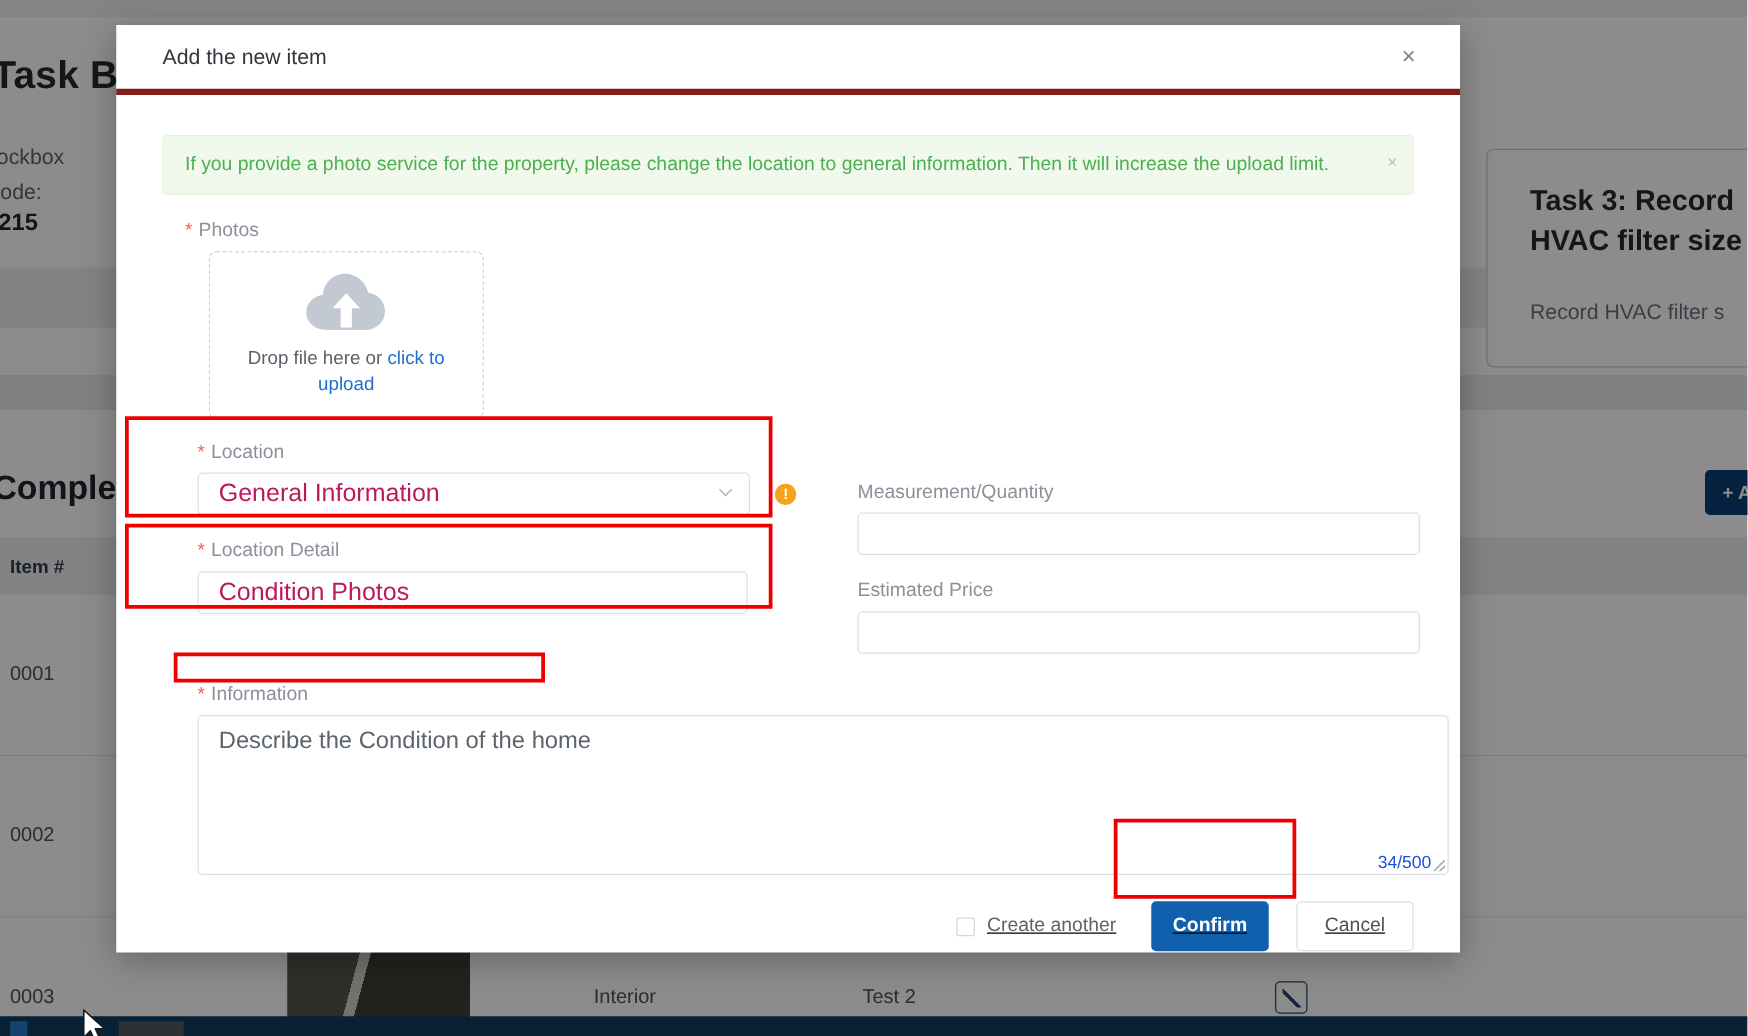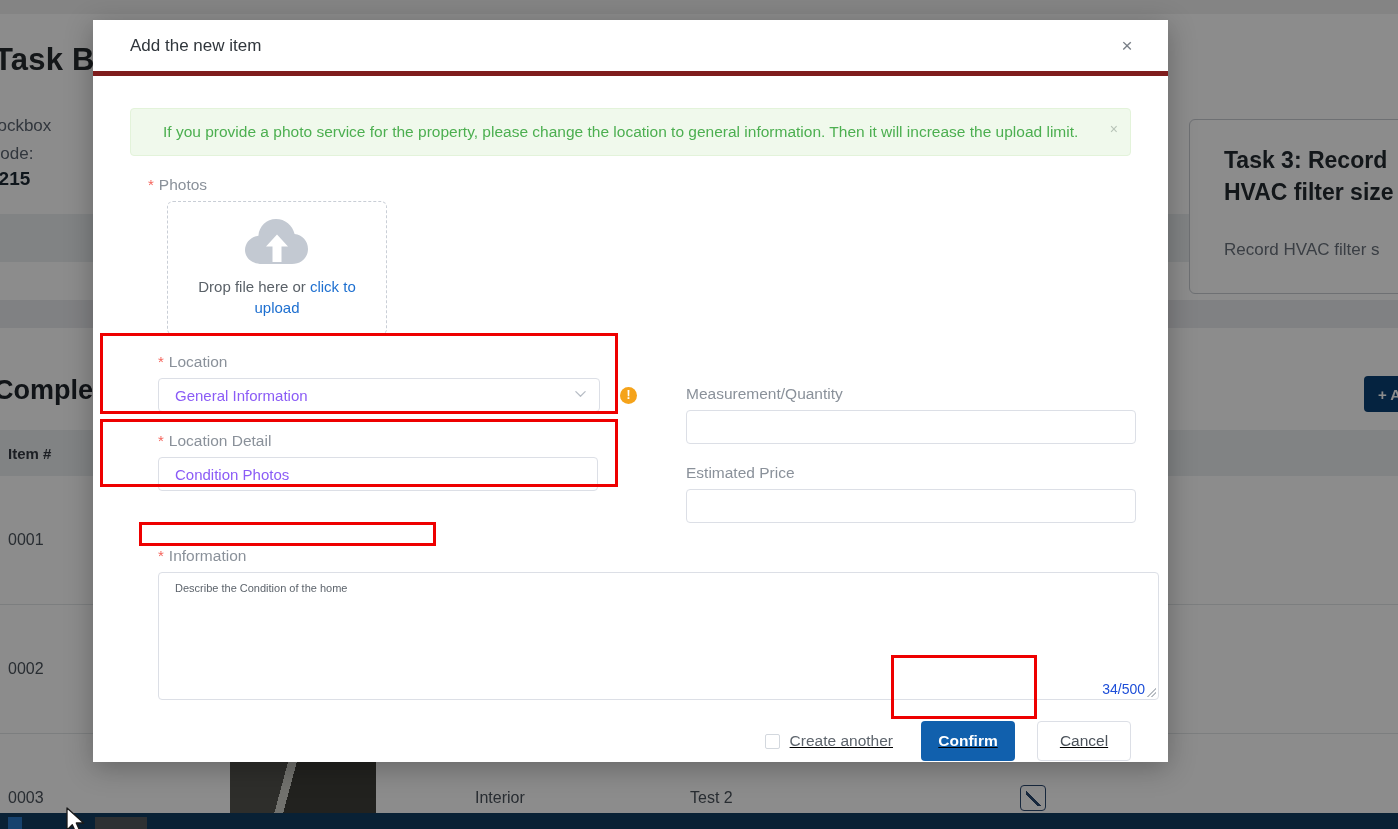--- a/index.html
+++ b/index.html
@@ -146,21 +146,21 @@
     color: #7a8088; font-size: 19px; cursor: pointer;
     line-height: 1;
   }
   #modal-body {
     flex: 1; padding: 32px 37px 0 37px; position: relative;
   }
 
   
   #alert {
     background: #f0f9ec; border: 1px solid #e3f3da;
-    border-radius: 4px; padding: 12px 16px 12px 32px;
+    border-radius: 4px; padding: 12px 16px 12px 17px;
     display: flex; position: relative;
     margin-bottom: 20px;
   }
   #alert-text {
     color: #4caf50; font-size: 15.5px; line-height: 22px;
     width: 945px; word-break: break-all;
   }
   #alert-close {
     position: absolute; right: 12px; top: 13px;
     color: #b7c3b7; font-size: 14px; cursor: pointer; line-height: 1;
@@ -194,21 +194,21 @@
     margin-top: 18px;
     display: flex;
   }
   .col-left { width: 500px; margin-left: 28px; }
   .col-right { width: 452px; margin-left: 49px; margin-top: 32px; }
 
   .form-row { margin-bottom: 20px; }
   .input-wrap { display: flex; align-items: center; }
   .text-input {
     height: 34px; border: 1px solid #dcdfe6; border-radius: 4px;
-    background: #fff; font-size: 15px; color: #8b5cf6;
+    background: #fff; font-size: 20px; color: #be185d;
     display: flex; align-items: center; padding: 0 12px 0 16px;
     width: 100%;
     gap: 12px;
   }
   .select-input { width: 442px; justify-content: space-between; }
   .chevron { color: #b8bec6; font-size: 13px; }
   .warn-icon {
     width: 17px; height: 17px; border-radius: 50%;
     background: #f5a31a; color: #fff;
     font-size: 12px; font-weight: 700;
@@ -218,21 +218,21 @@
   .detail-input { width: 440px; }
   .right-input { width: 450px; height: 34px; }
 
   
   #desc-row { margin-top: 4px; margin-left: 28px; width: 1001px; }
   #desc-box {
     position: relative;
     border: 1px solid #dcdfe6; border-radius: 4px; background: #fff;
     height: 128px; padding: 9px 14px 0 16px;
   }
-  #desc-text { font-size: 11px; color: #5d646c; }
+  #desc-text { font-size: 19px; color: #5d646c; }
   #desc-counter {
     position: absolute; right: 13px; bottom: 2px;
     font-size: 14px; color: #1d4ed8;
   }
   #resize-grip {
     position: absolute; right: 2px; bottom: 2px; width: 9px; height: 9px;
     background: linear-gradient(135deg, transparent 0 45%, #b9bec4 45% 56%, transparent 56% 70%, #b9bec4 70% 82%, transparent 82%);
   }
 
   

